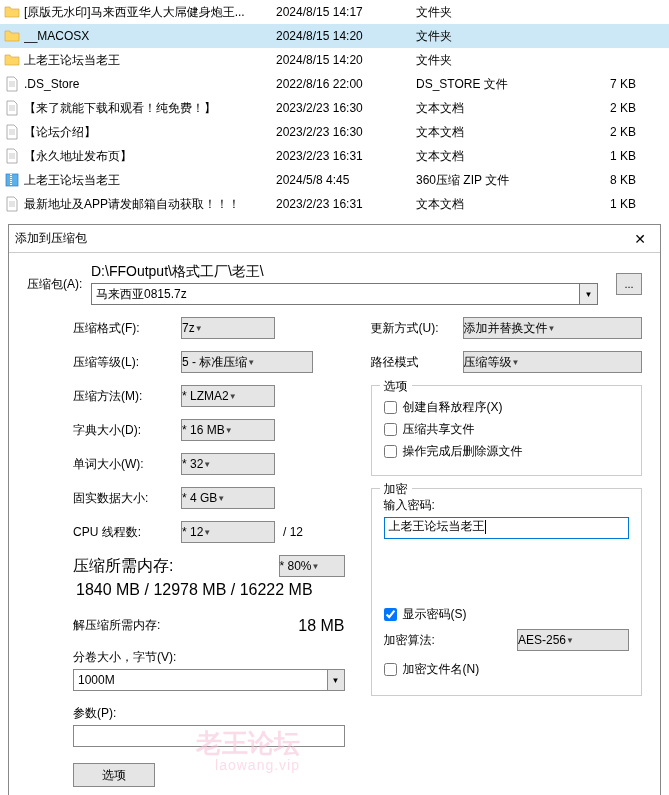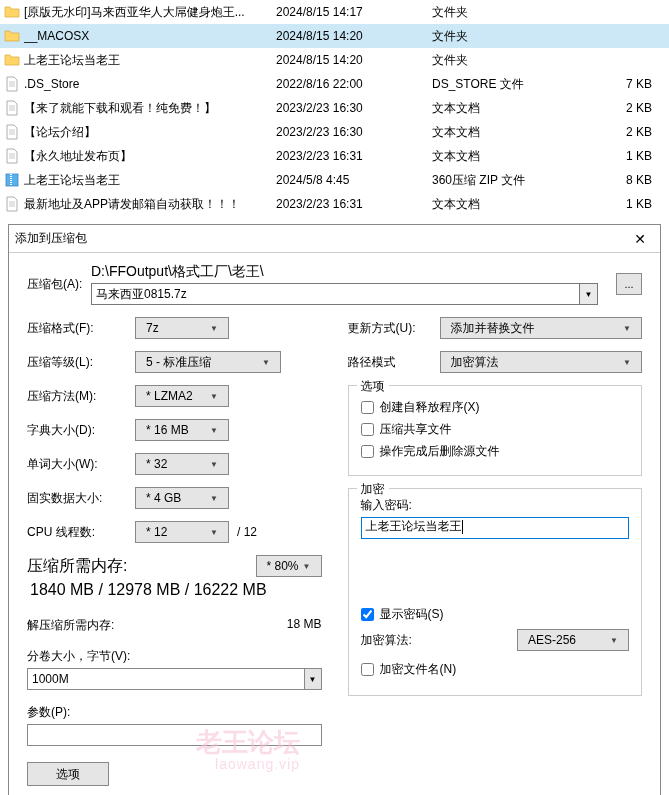--- a/index.html
+++ b/index.html
@@ -8,56 +8,56 @@
     
     .file-list { background: #fff; }
     .file-row { display: flex; align-items: center; height: 22px; padding: 12px 4px; }
     .file-row.selected { background: #cce8f7; }
     .file-icon { width: 16px; height: 16px; margin-right: 4px; display: inline-flex; align-items: center; justify-content: center; }
     .folder-icon svg { fill: #ffd666; stroke: #d8a93a; }
     .txt-icon svg { fill: #fff; stroke: #888; }
     .zip-icon svg { fill: #4a9edd; stroke: #2a7ec9; }
     .file-name { width: 252px; overflow: hidden; white-space: nowrap; text-overflow: ellipsis; }
     .file-date { width: 140px; }
-    .file-type { width: 165px; margin-left: 16px; }
+    .file-type { width: 165px; }
     .file-size { width: 65px; text-align: right; padding-right: 10px; }
     
     
     .dialog { margin: 8px; border: 1px solid #888; background: #fff; }
     .titlebar { display: flex; align-items: center; height: 28px; padding: 0 6px; border-bottom: 1px solid #ccc; }
     .titlebar-title { flex: 1; font-size: 12px; }
     .close-btn { width: 28px; height: 22px; display: flex; align-items: center; justify-content: center; font-size: 14px; cursor: pointer; }
     
     .dialog-body { padding: 10px 18px 14px; }
     .path-row { display: flex; align-items: center; margin-bottom: 12px; }
     .path-label { width: 64px; }
     .path-content { flex: 1; }
     .path-text { font-size: 14px; margin-bottom: 2px; }
     .path-select { display: flex; }
     .path-input { flex: 1; height: 22px; border: 1px solid #777; padding: 0 4px; font-size: 12px; background: #fff; }
     .path-dd { width: 18px; height: 22px; border: 1px solid #777; border-left: none; background: #eaeaea; display: flex; align-items: center; justify-content: center; font-size: 8px; }
     .browse-btn { width: 26px; height: 22px; margin-left: 18px; border: 1px solid #888; background: #e5e5e5; font-size: 11px; cursor: pointer; }
     
-    .columns { display: flex; gap: 26px; }
+    .columns { display: flex; gap: 26px; margin-left: 46px; }
     .col-left { flex: 1; }
     .col-right { flex: 1; }
     
     .form-row { display: flex; align-items: center; margin-bottom: 12px; }
     .form-label { width: 108px; }
     .form-control { flex: 1; }
-    .select { width: 100%; height: 22px; border: 1px solid #888; background: #e5e5e5; padding: 0 10px; font-size: 12px; display: flex; align-items: center; justify-content: space-between; cursor: pointer; }
+    .select { width: 100%; height: 22px; border: 1px solid #888; background: #e5e5e5; padding: 0 0; font-size: 12px; display: flex; align-items: center; cursor: pointer; }
     .select-arrow { font-size: 8px; color: #444; }
     .select.narrow { width: 94px; }
-    .select.wide { width: 146px; }
+    .select.wide { width: 132px; }
     .select.pct { width: 66px; }
     
     .mem-row { display: flex; justify-content: space-between; align-items: center; margin-bottom: 4px; }
     .mem-label { font-size: 16px; }
     .mem-detail { font-size: 16px; margin-left: 3px; margin-bottom: 18px; }
-    .mem-value { font-size: 12px; }
+    .mem-value { font-size: 16px; }
     .decompress-row { display: flex; justify-content: space-between; margin-bottom: 14px; }
     
     .split-label { margin-bottom: 3px; }
     .split-input-wrap { display:flex; margin-bottom: 14px; }
     .split-input { width: 100%; height: 22px; border: 1px solid #888; padding: 0 4px; font-size: 12px; }
     .split-dd { width: 18px; height: 22px; border: 1px solid #888; border-left: none; background: #e5e5e5; display:flex; align-items:center; justify-content:center; font-size:8px; }
     
     .params-label { margin-bottom: 3px; }
     .params-input { width: 100%; height: 22px; border: 1px solid #888; padding: 0 4px; font-size: 12px; }
     
@@ -314,21 +314,21 @@
               <div class="select">
                 <span>添加并替换文件</span>
                 <span class="select-arrow">▼</span>
               </div>
             </div>
           </div>
         <div class="form-row">
             <div class="form-label" style="width:92px;">路径模式</div>
             <div class="form-control">
               <div class="select">
-                <span>加密算法</span>
+                <span>压缩等级</span>
                 <span class="select-arrow">▼</span>
               </div>
             </div>
           </div>
 
         <div class="group">
           <span class="group-title">选项</span>
           <label class="checkbox-row">
               <input type="checkbox" style="">
               <span>创建自释放程序(X)</span>

